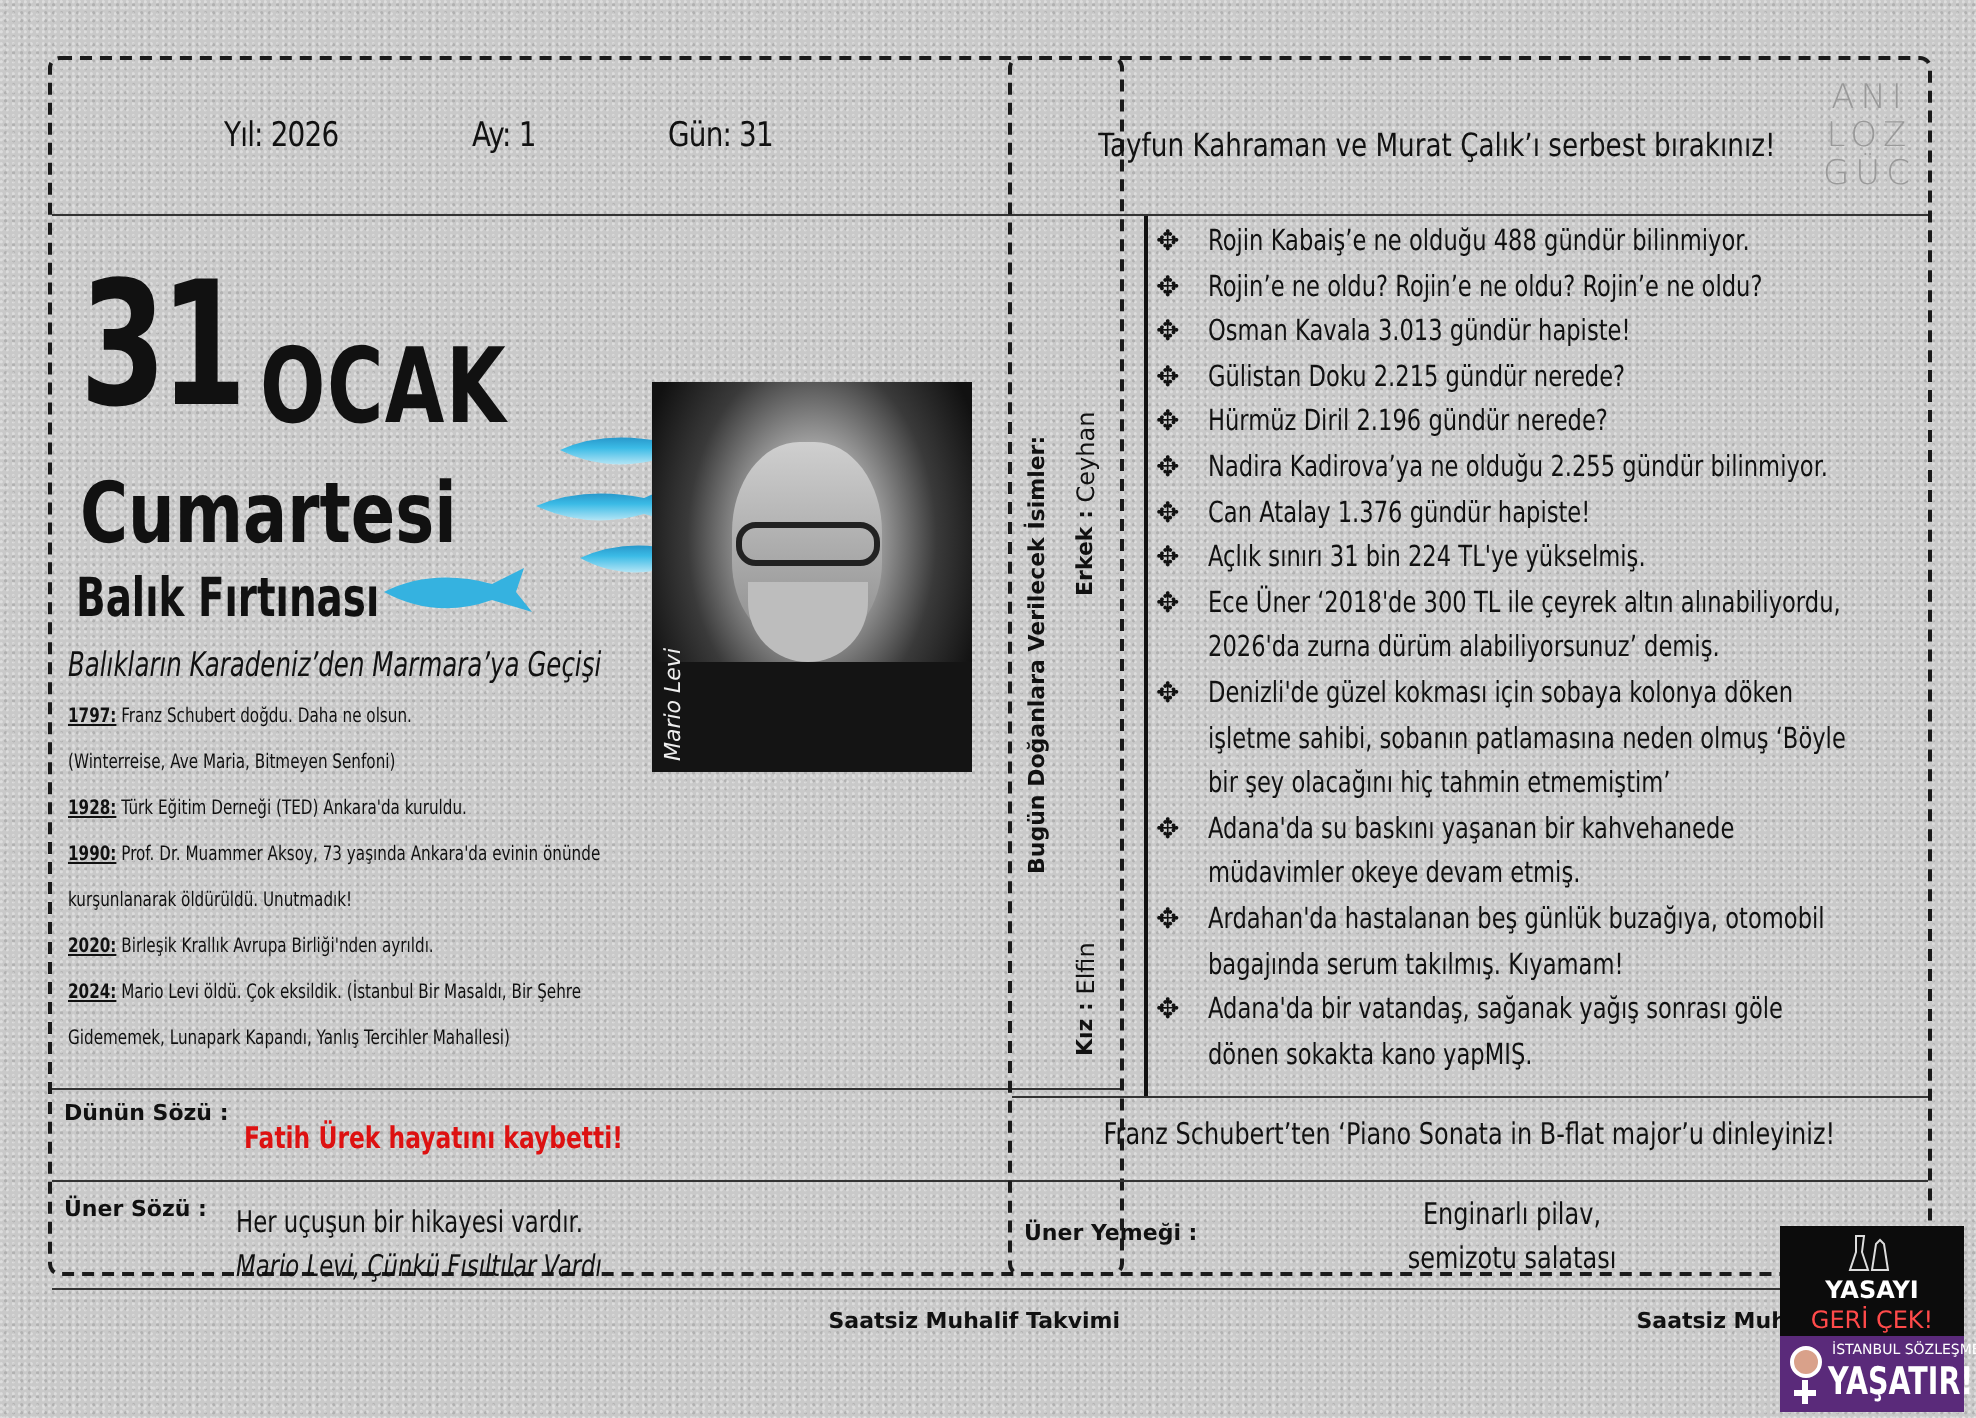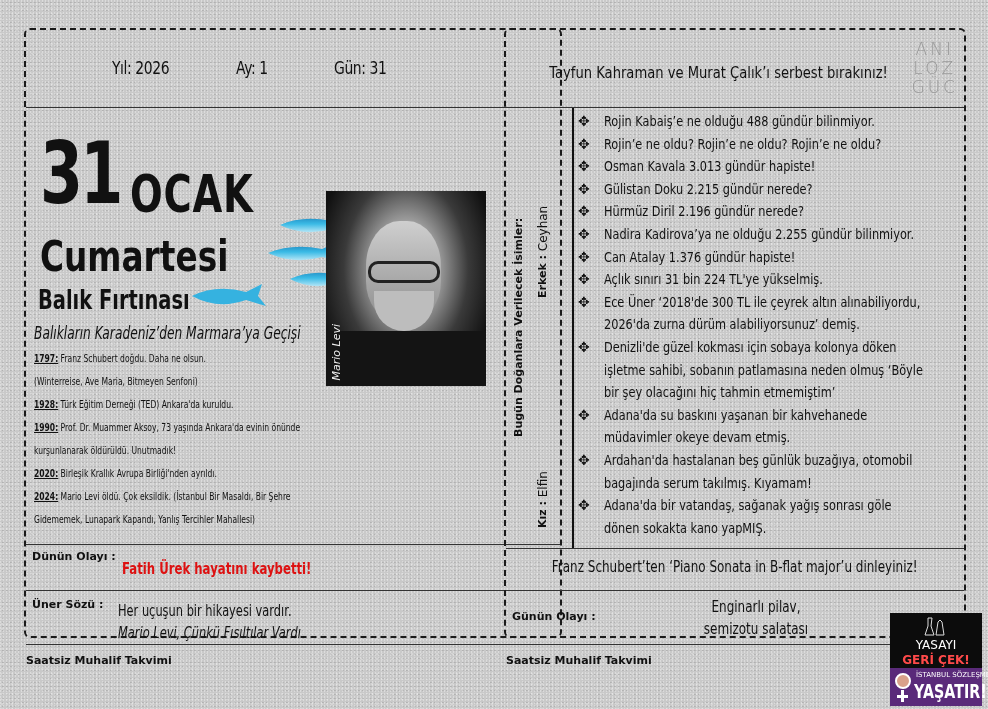--- a/index.html
+++ b/index.html
@@ -47,21 +47,21 @@
   .photo-caption { position: absolute; left: 4px; bottom: 6px; color: #eee; font-size: 11px; font-style: italic; writing-mode: vertical-rl; transform: rotate(180deg); }
 
   .events { position: absolute; left: 8px; top: 317px; width: 420px; font-size: 10px; line-height: 23px; }
   .events .line { white-space: nowrap; transform: scaleX(0.76); transform-origin: left center; }
   .events .year { font-weight: bold; text-decoration: underline; }
 
   .label-small { position: absolute; font-size: 11px; font-weight: bold; white-space: nowrap; }
   .olay-text { position: absolute; left: 96px; top: 530px; color: #d11; font-weight: bold; font-size: 15px; transform: scaleX(0.78); transform-origin: left top; white-space: nowrap; }
   .soz-text { position: absolute; left: 92px; top: 570px; font-size: 15px; line-height: 22px; transform: scaleX(0.76); transform-origin: left top; white-space: nowrap; }
   .soz-text .author { font-style: italic; }
-  .footer-brand { position: absolute; left: 0; right: 0; font-size: 11px; font-weight: bold; text-align: left; }
+  .footer-brand { position: absolute; left: 0; right: 0; font-size: 11px; font-weight: bold; text-align: right; }
 
   
   .headline { position: absolute; left: 0; right: 34px; top: 33px; text-align: center; font-size: 16px; }
   .headline span { display: inline-block; transform: scaleX(0.82); white-space: nowrap; }
   .watermark { position: absolute; right: 6px; top: 10px; color: #999; font-size: 17px; line-height: 19px; letter-spacing: 3px; text-align: center; font-weight: 300; }
   .names-col { position: absolute; left: 0; top: 78px; width: 66px; height: 438px; }
   .names-col .vtitle { position: absolute; left: 6px; top: 0; height: 438px; writing-mode: vertical-rl; transform: rotate(180deg); font-size: 11px; font-weight: bold; text-align: center; white-space: nowrap; }
   .names-col .vname { position: absolute; writing-mode: vertical-rl; transform: rotate(180deg); font-size: 12px; white-space: nowrap; }
   .names-col .vname b { font-size: 11px; }
   .vdivider { position: absolute; left: 66px; top: 78px; width: 2px; height: 440px; background: #111; }
@@ -71,22 +71,22 @@
   .bullets li .bul { position: absolute; left: 0; top: 0; font-size: 14px; color: #111; }
   .bullets li .txt { display: block; transform: scaleX(0.78); transform-origin: left center; white-space: nowrap; }
 
   .music { position: absolute; left: 0; right: 0; top: 528px; text-align: center; font-size: 15px; }
   .music span { display: inline-block; transform: scaleX(0.8); white-space: nowrap; }
   .food { position: absolute; left: 150px; top: 566px; width: 200px; text-align: center; font-size: 15px; line-height: 22px; }
   .food span { display: block; transform: scaleX(0.8); white-space: nowrap; }
 
   .badge { position: absolute; left: 890px; top: 613px; width: 92px; height: 93px; }
   .badge .top { height: 55px; background: #0c0c0c; position: relative; text-align: center; }
-  .badge .top .l1 { color: #fff; font-weight: normal; font-size: 12px; position: absolute; top: 25px; left: 0; right: 0; }
-  .badge .top .l2 { color: #ff4a4a; font-weight: bold; font-size: 12px; position: absolute; top: 40px; left: 0; right: 0; }
+  .badge .top .l1 { color: #fff; font-weight: bold; font-size: 12px; position: absolute; top: 25px; left: 0; right: 0; }
+  .badge .top .l2 { color: #ff4a4a; font-weight: normal; font-size: 12px; position: absolute; top: 40px; left: 0; right: 0; }
   .badge .bot { height: 38px; background: #5a2a7a; position: relative; }
   .badge .bot .l3 { position: absolute; left: 26px; top: 3px; color: #fff; font-size: 7px; white-space: nowrap; }
   .badge .bot .l4 { position: absolute; left: 24px; top: 12px; color: #fff; font-size: 19px; font-weight: bold; transform: scaleX(0.75); transform-origin: left top; white-space: nowrap; }
   .badge .venus { position: absolute; left: 5px; top: 5px; width: 16px; height: 16px; border-radius: 50%; background: #d9a18a; border: 2px solid #fff; }
   .badge .venus-cross { position: absolute; left: 11px; top: 22px; width: 3px; height: 12px; background: #fff; }
   .badge .venus-cross2 { position: absolute; left: 7px; top: 27px; width: 11px; height: 3px; background: #fff; }
 </style>
 </head>
 <body>
 
@@ -135,21 +135,21 @@
     <div class="line"><span class="year"></span><span>(Winterreise, Ave Maria, Bitmeyen Senfoni)</span></div>
     <div class="line"><span class="year">1928:</span><span> Türk Eğitim Derneği (TED) Ankara'da kuruldu.</span></div>
     <div class="line"><span class="year">1990:</span><span> Prof. Dr. Muammer Aksoy, 73 yaşında Ankara'da evinin önünde</span></div>
     <div class="line"><span class="year"></span><span>kurşunlanarak öldürüldü. Unutmadık!</span></div>
     <div class="line"><span class="year">2020:</span><span> Birleşik Krallık Avrupa Birliği'nden ayrıldı.</span></div>
     <div class="line"><span class="year">2024:</span><span> Mario Levi öldü. Çok eksildik. (İstanbul Bir Masaldı, Bir Şehre</span></div>
     <div class="line"><span class="year"></span><span>Gidememek, Lunapark Kapandı, Yanlış Tercihler Mahallesi)</span></div>
   </div>
 
   <div class="hline" style="top:514px"></div>
-  <div class="label-small" style="left:6px;top:520px">Dünün Olayı :</div>
+  <div class="label-small" style="left:6px;top:520px">Dünün Sözü :</div>
   <div class="olay-text">Fatih Ürek hayatını kaybetti!</div>
 
   <div class="hline" style="top:560px"></div>
   <div class="label-small" style="left:6px;top:568px">Üner Sözü :</div>
   <div class="soz-text">
     <div>Her uçuşun bir hikayesi vardır.</div>
     <div class="author">Mario Levi, Çünkü Fısıltılar Vardı</div>
   </div>
 
   <div class="hline" style="top:614px"></div>
@@ -234,21 +234,21 @@
         <span class="bul">✥</span>
         <span class="txt">Adana'da bir vatandaş, sağanak yağış sonrası göle</span>
         <span class="txt">dönen sokakta kano yapMIŞ.</span>
       </li>
   </ul>
 
   <div class="hline" style="top:518px"></div>
   <div class="music"><span>Franz Schubert’ten ‘Piano Sonata in B-flat major’u dinleyiniz!</span></div>
 
   <div class="hline" style="top:560px"></div>
-  <div class="label-small" style="left:6px;top:580px">Günün Olayı :</div>
+  <div class="label-small" style="left:6px;top:580px">Üner Yemeği :</div>
   <div class="food">
     <span>Enginarlı pilav,</span>
     <span>semizotu salatası</span>
   </div>
 
   <div class="hline" style="top:614px"></div>
   <div class="footer-brand" style="top:624px">Saatsiz Muhalif Takvimi</div>
 </div>
 
 <div class="badge">

